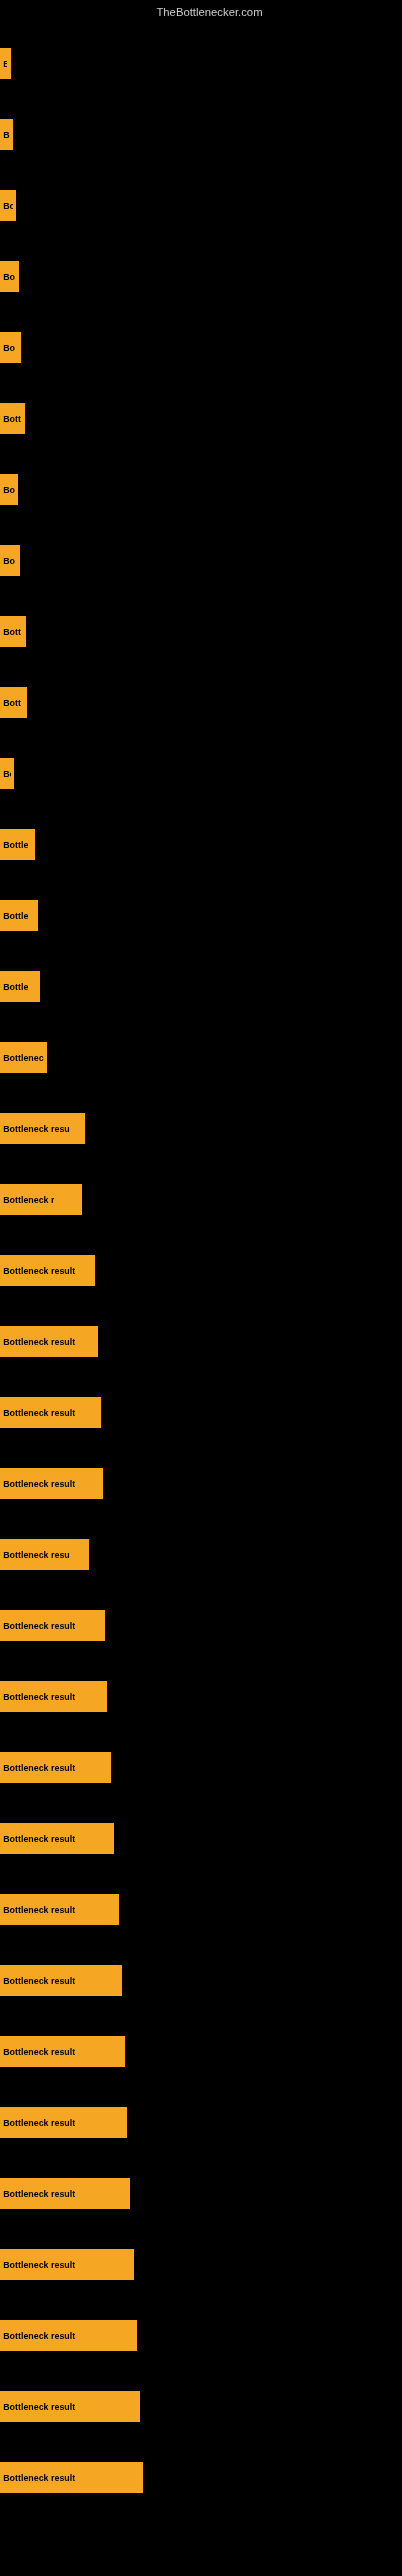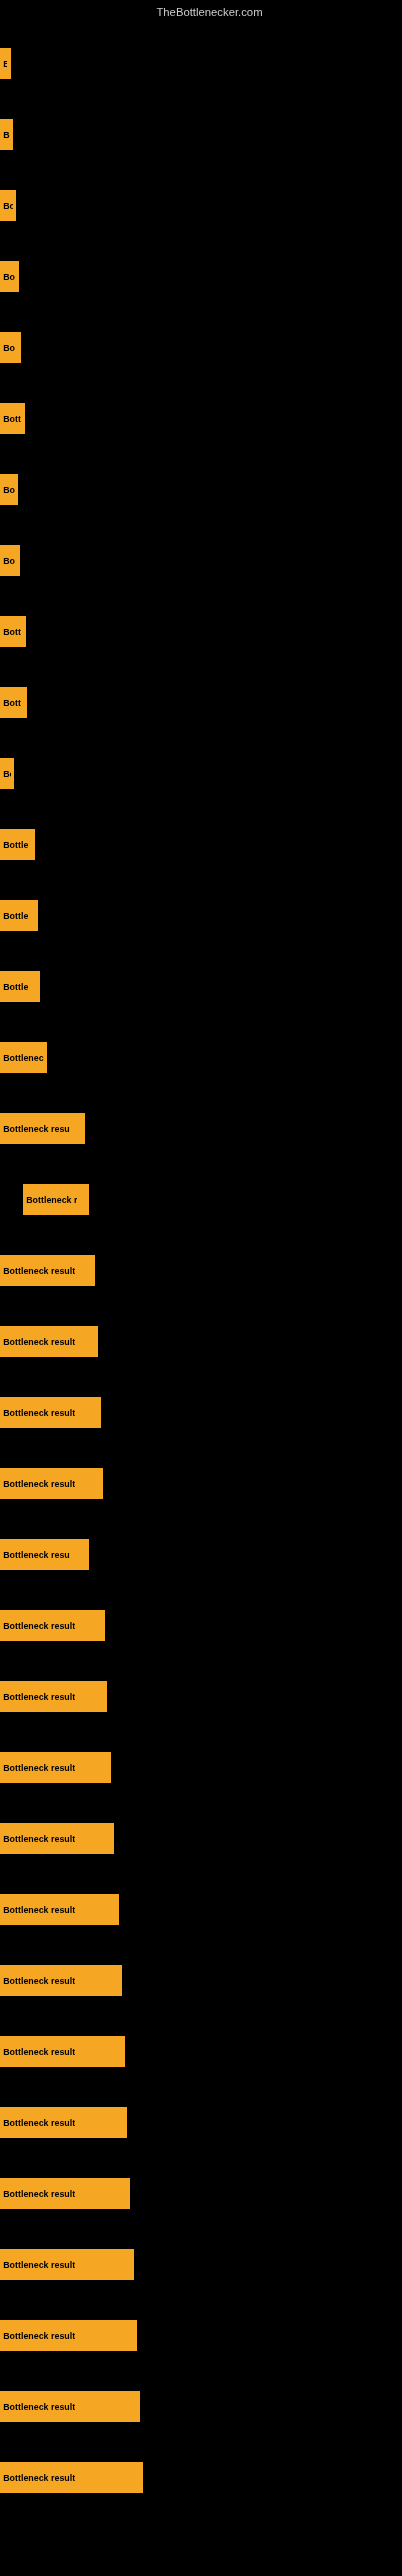--- a/index.html
+++ b/index.html
@@ -144,21 +144,21 @@
       <div class="bar" style="width: 47px;">
         <span class="bar-label">Bottleneck</span>
       </div>
     </div>
     <div class="bar-row">
       <div class="bar" style="width: 85px;">
         <span class="bar-label">Bottleneck resu</span>
       </div>
     </div>
     <div class="bar-row">
-      <div class="bar" style="width: 66px; margin-left: 23px;">
+      <div class="bar" style="width: 82px;">
         <span class="bar-label">Bottleneck r</span>
       </div>
     </div>
     <div class="bar-row">
       <div class="bar" style="width: 95px;">
         <span class="bar-label">Bottleneck result</span>
       </div>
     </div>
     <div class="bar-row">
       <div class="bar" style="width: 98px;">

